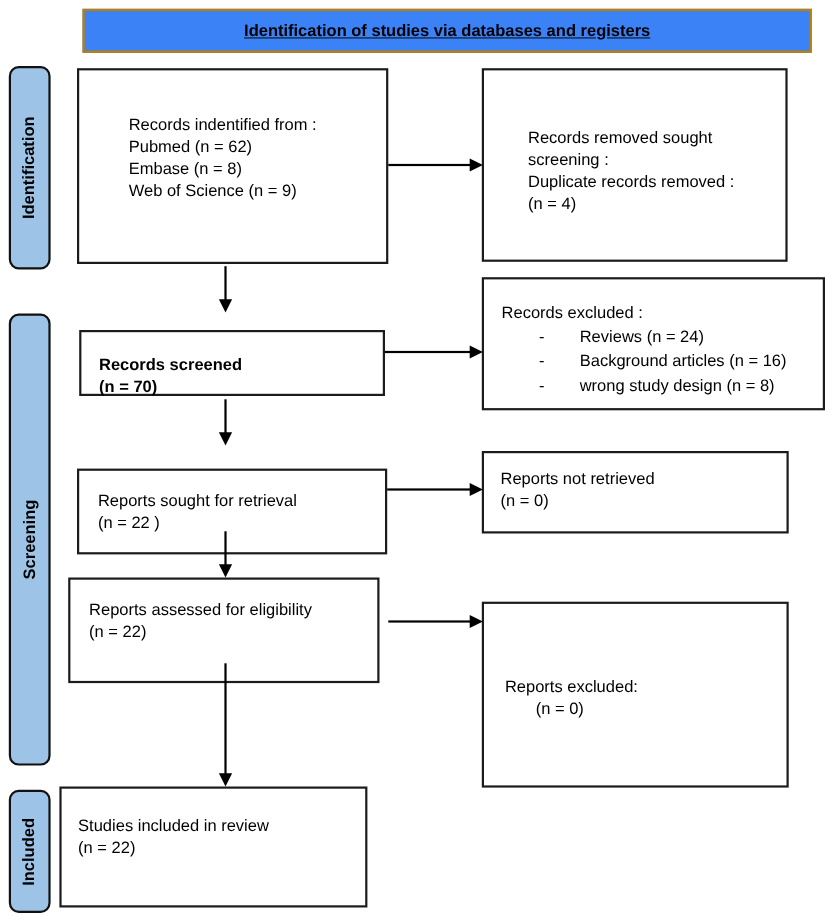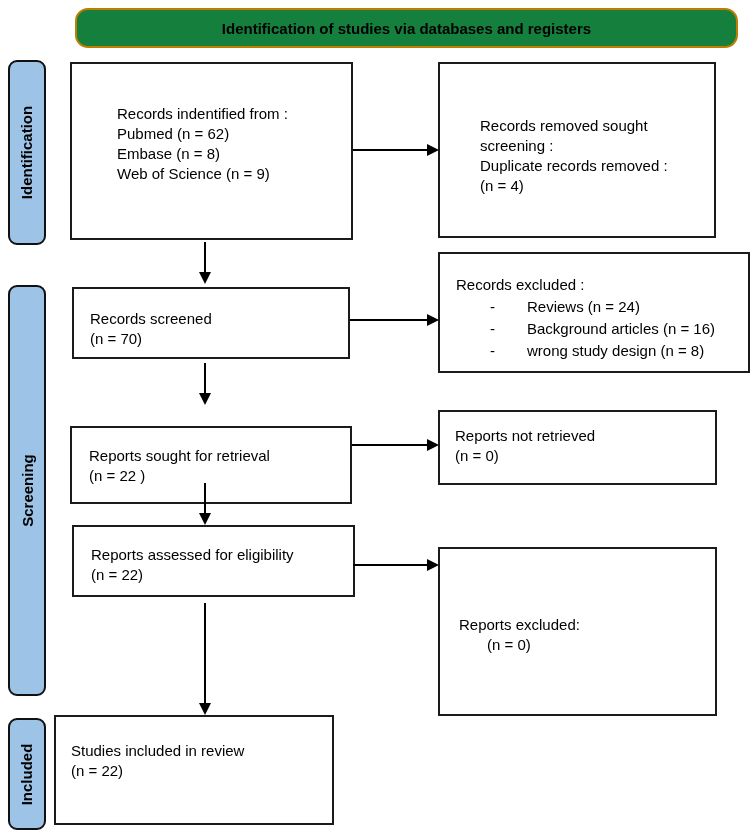--- a/index.html
+++ b/index.html
@@ -3,22 +3,22 @@
 <meta charset="utf-8">
 <style>
   html,body{margin:0;padding:0;background:#ffffff;}
   .canvas{
     position:relative;width:756px;height:836px;background:#ffffff;
     font-family:"Liberation Sans", sans-serif;color:#111;overflow:hidden;
   }
   
   .banner{
     position:absolute;left:75px;top:8px;width:663px;height:40px;
-    background:#15803d;border:2px solid #C07E00;border-radius:13px;
-    display:flex;align-items:center;justify-content:center;box-sizing:border-box;
+    background:#3b82f6;border:2px solid #C07E00;border-radius:0;
+    display:flex;align-items:center;justify-content:center;box-sizing:border-box;text-decoration:underline;
   }
   .banner span{font-weight:bold;font-size:15px;color:#000;}
   
   .stagebar{
     position:absolute;left:8px;width:38px;background:#9DC3E6;border:2px solid #111;
     border-radius:9px;display:flex;align-items:center;justify-content:center;box-sizing:border-box;
   }
   .stagebar span{
     transform:rotate(-90deg);white-space:nowrap;font-weight:bold;font-size:15px;color:#000;
   }
@@ -26,25 +26,25 @@
   #bar-screening{top:285px;height:411px;}
   #bar-included{top:718px;height:112px;}
   
   .fbox{
     position:absolute;background:#fff;border:2px solid #1b1b1b;box-sizing:border-box;
     font-size:15px;line-height:20px;color:#000;
   }
   .fbox .ln{display:block;}
   #box-records-identified{left:70px;top:62px;width:283px;height:178px;padding:40px 8px 0 45px;}
   #box-records-removed{left:438px;top:62px;width:278px;height:176px;padding:52px 8px 0 40px;}
-  #box-records-screened{left:72px;top:287px;width:278px;height:72px;padding:20px 8px 0 16px;}
+  #box-records-screened{left:72px;top:300px;width:278px;height:60px;padding:20px 8px 0 16px;font-weight:bold;}
   #box-records-excluded{left:438px;top:252px;width:312px;height:121px;padding:20px 6px 0 16px;line-height:22px;}
   #box-reports-sought{left:70px;top:405px;width:282px;height:78px;padding:18px 8px 0 17px;margin-top:21px;}
   #box-reports-not-retrieved{left:438px;top:410px;width:279px;height:75px;padding:14px 8px 0 15px;}
-  #box-reports-assessed{left:72px;top:525px;width:283px;height:72px;padding:18px 8px 0 17px;}
+  #box-reports-assessed{left:62px;top:525px;width:283px;height:96px;padding:18px 8px 0 17px;}
   #box-reports-excluded{left:438px;top:547px;width:279px;height:169px;padding:66px 8px 0 19px;}
   #box-reports-excluded .indent{padding-left:28px;}
   #box-studies-included{left:54px;top:715px;width:280px;height:110px;padding:24px 8px 0 15px;}
   .li{display:flex;padding-left:34px;}
   .li .dash{width:37px;flex:0 0 auto;}
   
   .hline{position:absolute;height:2px;background:#000;}
   .vline{position:absolute;width:2px;background:#000;}
   .head-right{
     position:absolute;width:0;height:0;

